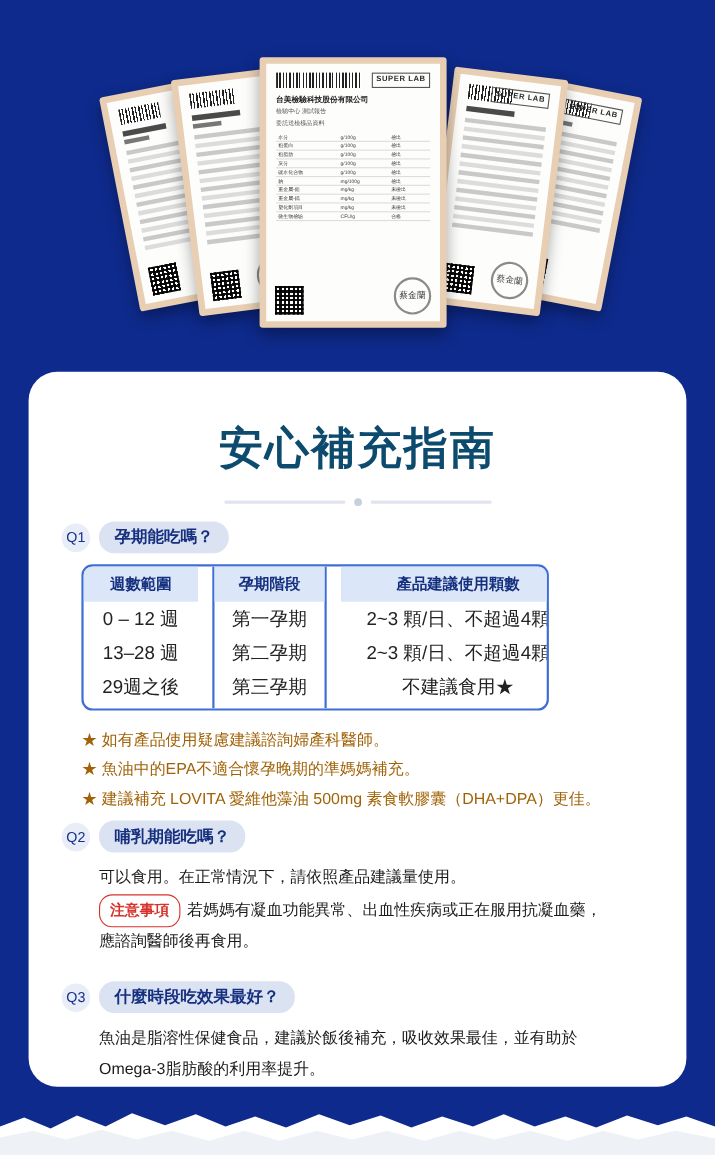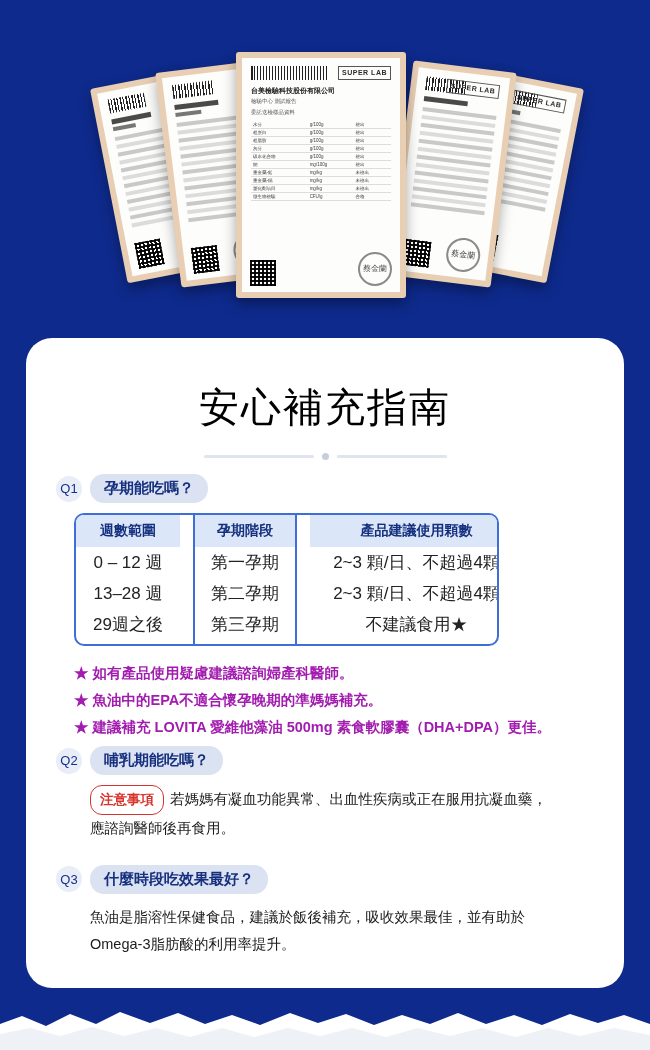--- a/index.html
+++ b/index.html
@@ -80,23 +80,23 @@
   .card {
     position: absolute;
     left: 26px; top: 338px;
     width: 598px; height: 650px;
     background: #ffffff;
     border-radius: 26px;
     padding: 30px 30px 0 30px;
   }
   h1.headline {
     text-align: center;
-    color: #000000;
+    color: #0c4a6e;
     font-size: 40px;
-    font-weight: 400;
+    font-weight: 700;
     letter-spacing: 2px;
     margin-top: 12px;
   }
   .divider {
     display: flex; align-items: center; justify-content: center;
     gap: 8px; margin: 18px 0 14px;
   }
   .divider .bar { height: 3px; width: 110px; background: #dfe4ef; border-radius: 2px; }
   .divider .dot { width: 7px; height: 7px; background: #c7cede; border-radius: 50%; }
 
@@ -139,24 +139,23 @@
   .tcol .td {
     font-size: 17px; color: #222;
     text-align: center; padding: 4px 2px;
     white-space: nowrap;
   }
   .tcol .td:last-child { padding-bottom: 8px; }
 
   .notes { margin: 14px 0 0 18px; }
   .notes li {
     list-style: none;
-    font-size: 14.5px; color: #a21caf;
+    font-size: 14.5px; color: #a16207;
     line-height: 1.85;
     white-space: nowrap;
-    font-weight: bold;
   }
 
   .para { font-size: 14.5px; color: #1b1b1b; line-height: 1.9; }
   .tag-warn {
     display: inline-block;
     border: 1.5px solid #d7322b;
     color: #d7322b;
     font-size: 13.5px; font-weight: 700;
     border-radius: 12px;
     padding: 1px 9px;
@@ -383,20 +382,21 @@
       <li>★ 建議補充 LOVITA 愛維他藻油 500mg 素食軟膠囊（DHA+DPA）更佳。</li>
     </ul>
   </section>
 
   <section class="qa" style="">
     <div class="qhead">
       <span class="qbadge">Q2</span>
       <span class="qpill">哺乳期能吃嗎？</span>
     </div>
     <div class="qbody">
+      <p class="para">可以食用。在正常情況下，請依照產品建議量使用。</p>
       <p class="para">
         <span class="tag-warn">注意事項</span><span>若媽媽有凝血功能異常、出血性疾病或正在服用抗凝血藥，</span>
       </p>
       <p class="para">應諮詢醫師後再食用。</p>
     </div>
   </section>
 
   <section class="qa" style="margin-top:22px;">
     <div class="qhead">
       <span class="qbadge">Q3</span>

